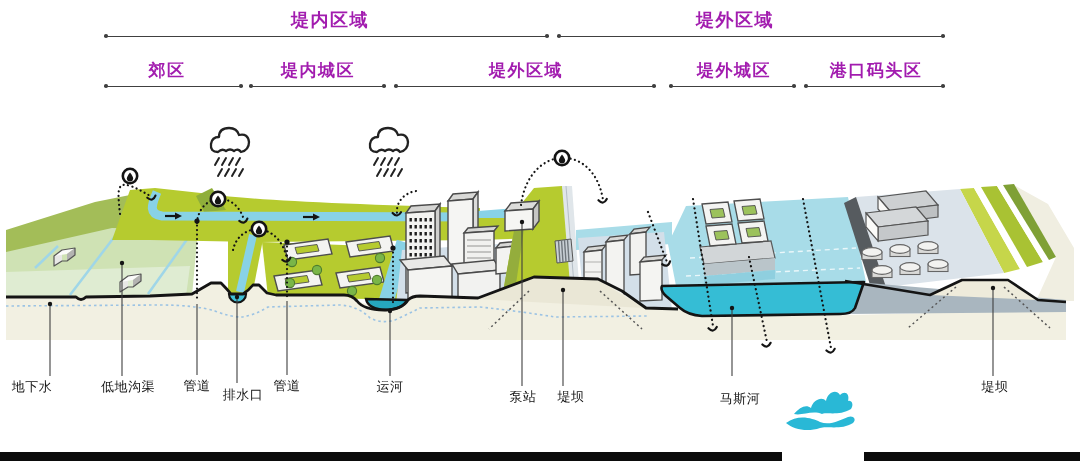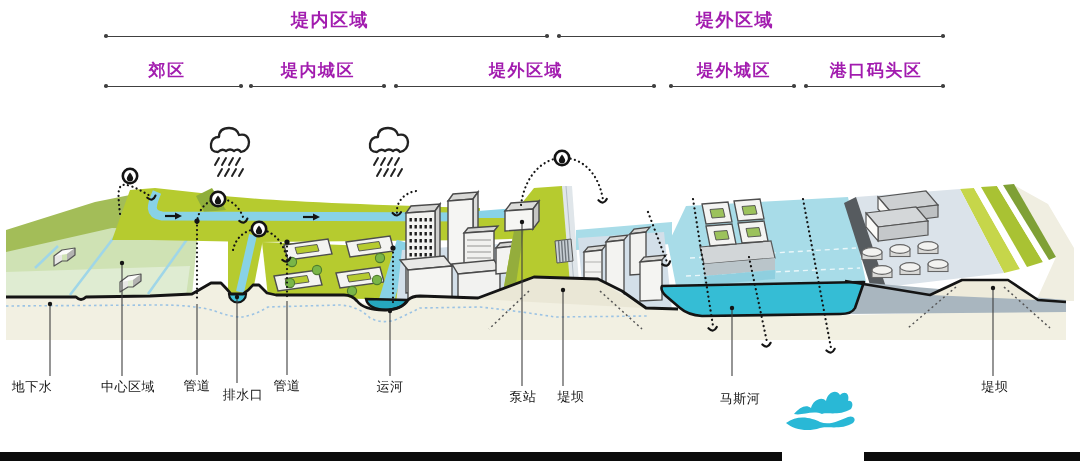--- a/index.html
+++ b/index.html
@@ -308,21 +308,21 @@
   <div class="hlabel" style="left:876px;top:59px">港口码头区</div>
   <div class="hline" style="left:105px;top:86px;width:137px"></div>
   <div class="hline" style="left:250px;top:86px;width:135px"></div>
   <div class="hline" style="left:395px;top:86px;width:260px"></div>
   <div class="hline" style="left:670px;top:86px;width:125px"></div>
   <div class="hline" style="left:805px;top:86px;width:139px"></div>
 </div>
 
 <div>
   <div class="clabel" style="left:32px;top:378px">地下水</div>
-  <div class="clabel" style="left:128px;top:378px">中心区域</div>
+  <div class="clabel" style="left:128px;top:378px">低地沟渠</div>
   <div class="clabel" style="left:197px;top:377px">管道</div>
   <div class="clabel" style="left:243px;top:386px">排水口</div>
   <div class="clabel" style="left:287px;top:377px">管道</div>
   <div class="clabel" style="left:390px;top:378px">运河</div>
   <div class="clabel" style="left:523px;top:388px">泵站</div>
   <div class="clabel" style="left:571px;top:388px">堤坝</div>
   <div class="clabel" style="left:740px;top:390px">马斯河</div>
   <div class="clabel" style="left:995px;top:378px">堤坝</div>
   <div class="clabel" style="left:822px;top:459px">北海</div>
 </div>

